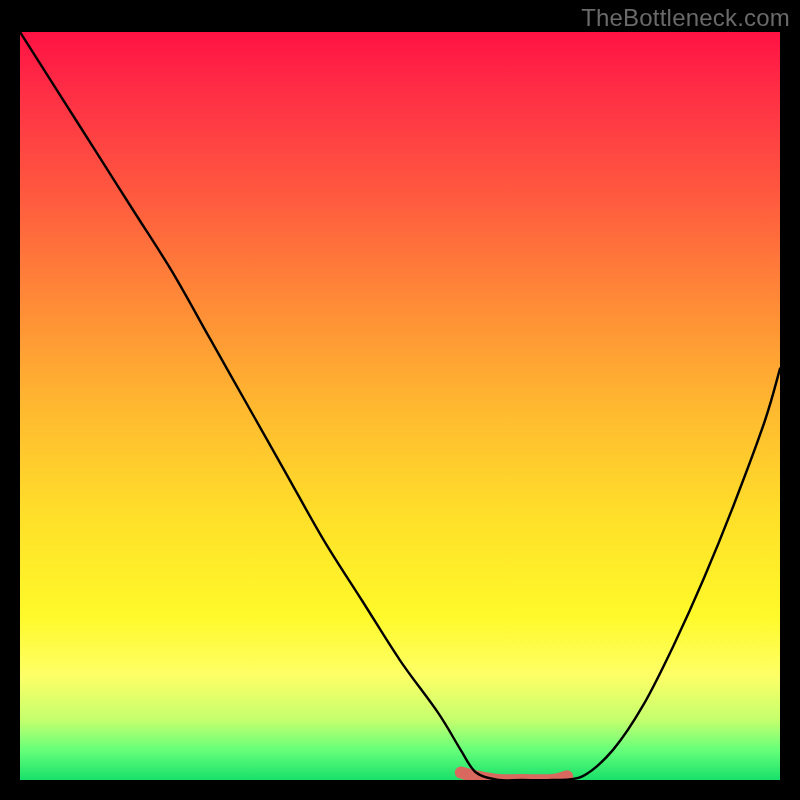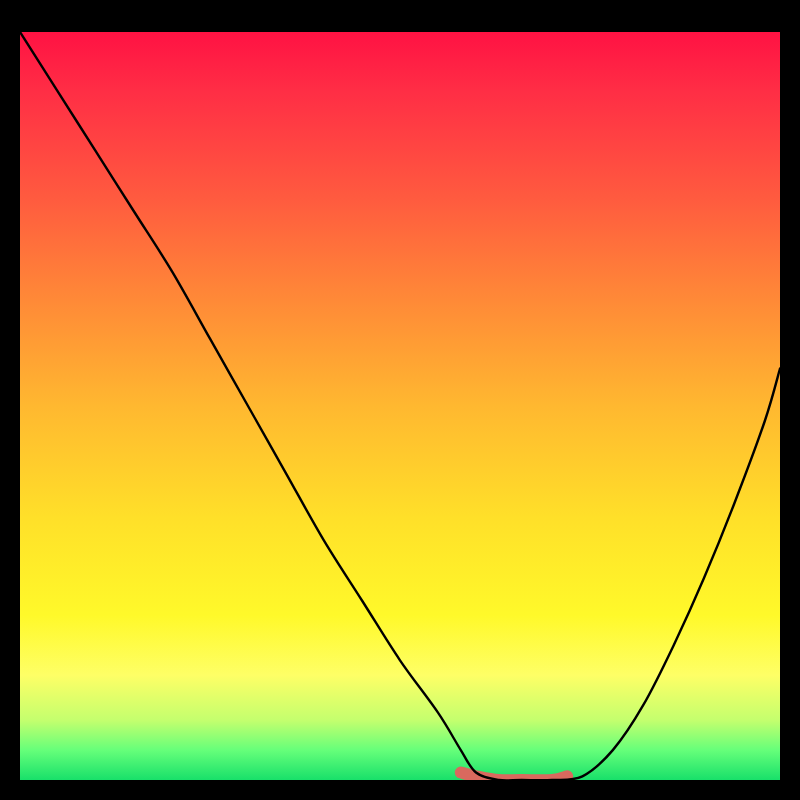--- a/index.html
+++ b/index.html
@@ -66,20 +66,21 @@
     fill: none;
     stroke: #d9695e;
     stroke-width: 12;
     stroke-linecap: round;
   }
 </style>
 </head>
 <body>
 
 <div class="chart-wrap">
+  <div class="watermark">TheBottleneck.com</div>
   <div class="plot-area">
     <div class="gradient-bg"></div>
     <svg class="curve" viewBox="0 0 760 748" preserveAspectRatio="none">
       <path class="hilite" d="M 440.8 740.5 C 443.3 741.1, 449.7 743.0, 456.0 744.3 C 462.3 745.5, 471.2 747.4, 478.8 748.0 C 486.4 748.6, 492.7 748.0, 501.6 748.0 C 510.5 748.0, 524.4 748.6, 532.0 748.0 C 539.6 747.4, 544.7 744.9, 547.2 744.3"></path>
       <path class="main" d="M 0.0 0.0 C 6.3 10.0, 25.3 39.9, 38.0 59.8 C 50.7 79.8, 63.3 99.7, 76.0 119.7 C 88.7 139.6, 101.3 159.6, 114.0 179.5 C 126.7 199.5, 139.3 218.2, 152.0 239.4 C 164.7 260.6, 177.3 284.2, 190.0 306.7 C 202.7 329.1, 215.3 351.6, 228.0 374.0 C 240.7 396.4, 253.3 418.9, 266.0 441.3 C 278.7 463.8, 291.3 487.4, 304.0 508.6 C 316.7 529.8, 329.3 548.5, 342.0 568.5 C 354.7 588.4, 367.3 609.6, 380.0 628.3 C 392.7 647.0, 407.9 665.7, 418.0 680.7 C 428.1 695.6, 434.5 708.1, 440.8 718.1 C 447.1 728.1, 449.7 735.5, 456.0 740.5 C 462.3 745.5, 471.2 746.8, 478.8 748.0 C 486.4 749.2, 492.7 748.0, 501.6 748.0 C 510.5 748.0, 521.9 748.6, 532.0 748.0 C 542.1 747.4, 552.3 749.2, 562.4 744.3 C 572.5 739.3, 582.7 729.9, 592.8 718.1 C 602.9 706.2, 613.1 690.7, 623.2 673.2 C 633.3 655.7, 643.5 634.6, 653.6 613.4 C 663.7 592.2, 673.9 569.7, 684.0 546.0 C 694.1 522.4, 704.3 497.4, 714.4 471.2 C 724.5 445.1, 737.2 411.4, 744.8 389.0 C 752.4 366.5, 757.5 345.3, 760.0 336.6"></path>
     </svg>
   </div>
 </div>
 
 </body></html>

